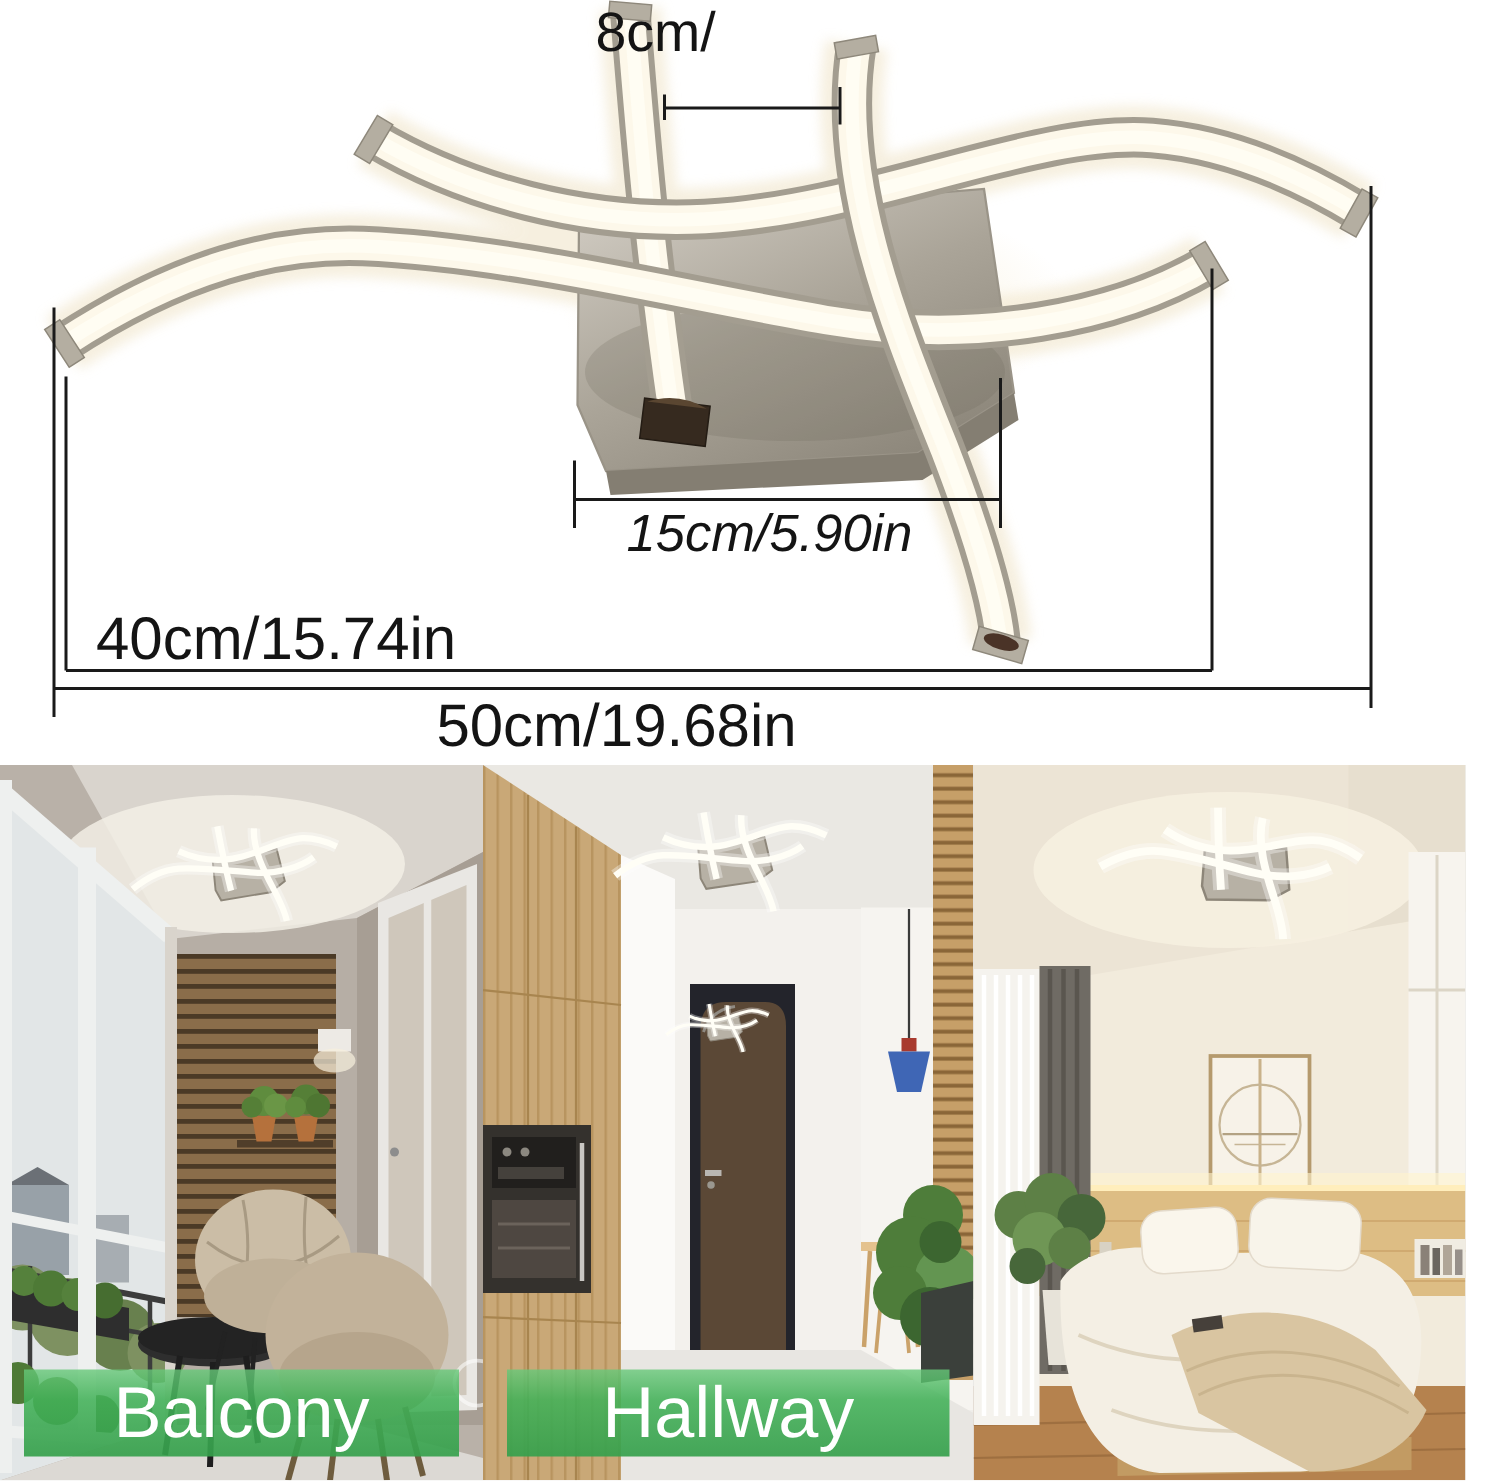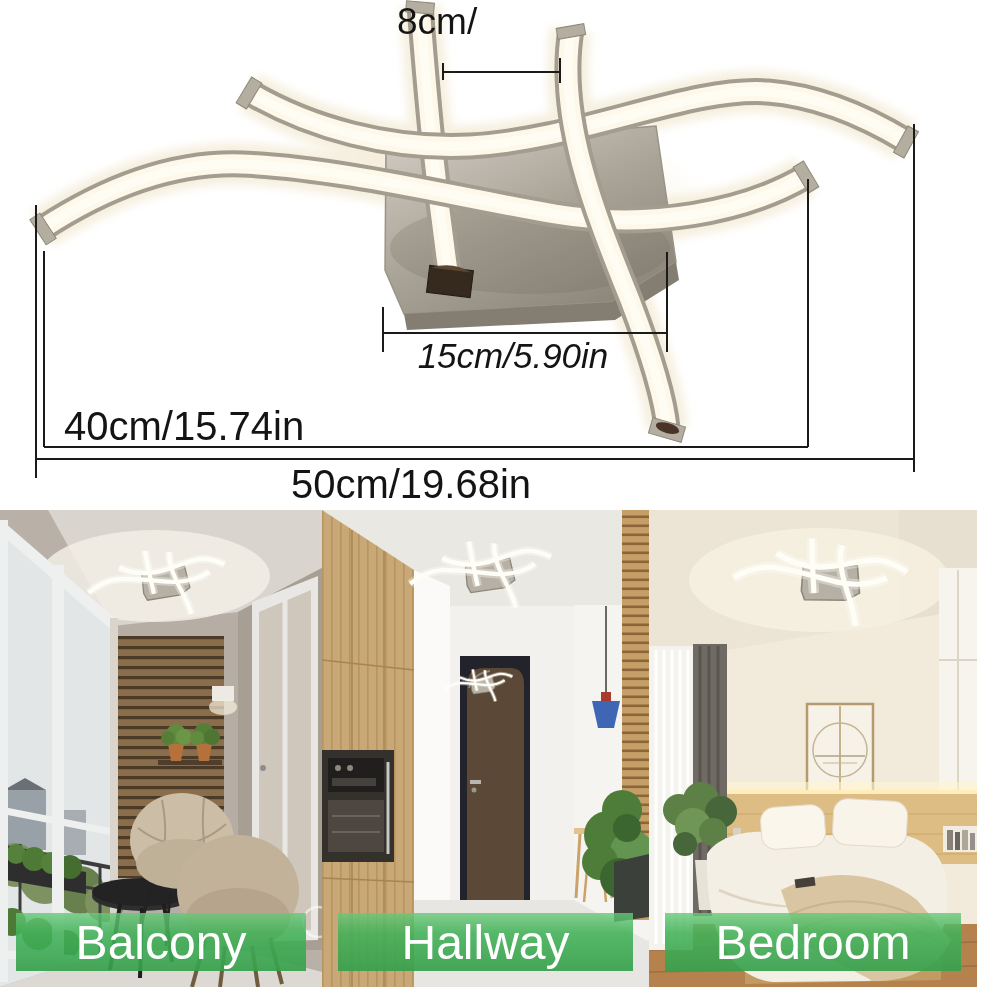--- a/index.html
+++ b/index.html
@@ -424,16 +424,15 @@
           <path d="M92,430 C140,448 200,448 246,434" stroke="#ded4bf" stroke-width="2.5" fill="none"></path>
           <rect x="112" y="296" width="64" height="42" rx="14" fill="#faf6ec" stroke="#e3dacb" transform="rotate(-4 144 317)"></rect>
           <rect x="184" y="290" width="74" height="46" rx="14" fill="#f8f4ea" stroke="#e3dacb" transform="rotate(3 221 313)"></rect>
           <path d="M132,380 C180,356 232,362 268,390 L302,430 C290,458 258,472 224,471 L150,432 Z" fill="#d9c5a1"></path>
           <path d="M150,420 C190,400 240,402 290,432" stroke="#c9b48e" stroke-width="2" fill="none"></path>
           <path d="M142,404 C186,384 238,388 284,414" stroke="#c9b48e" stroke-width="2" fill="none"></path>
           <rect x="146" y="368" width="20" height="9" fill="#46403a" transform="rotate(-8 156 372)"></rect>
         </g>
         <use href="#lamp-mini" transform="translate(172,72) scale(0.2) rotate(4) translate(-480,-220)"></use>
       </svg>
-      <figcaption class="room-label">Bedroom</figcaption>
     </figure>
   </section>
 </div>
 
 </body></html>

